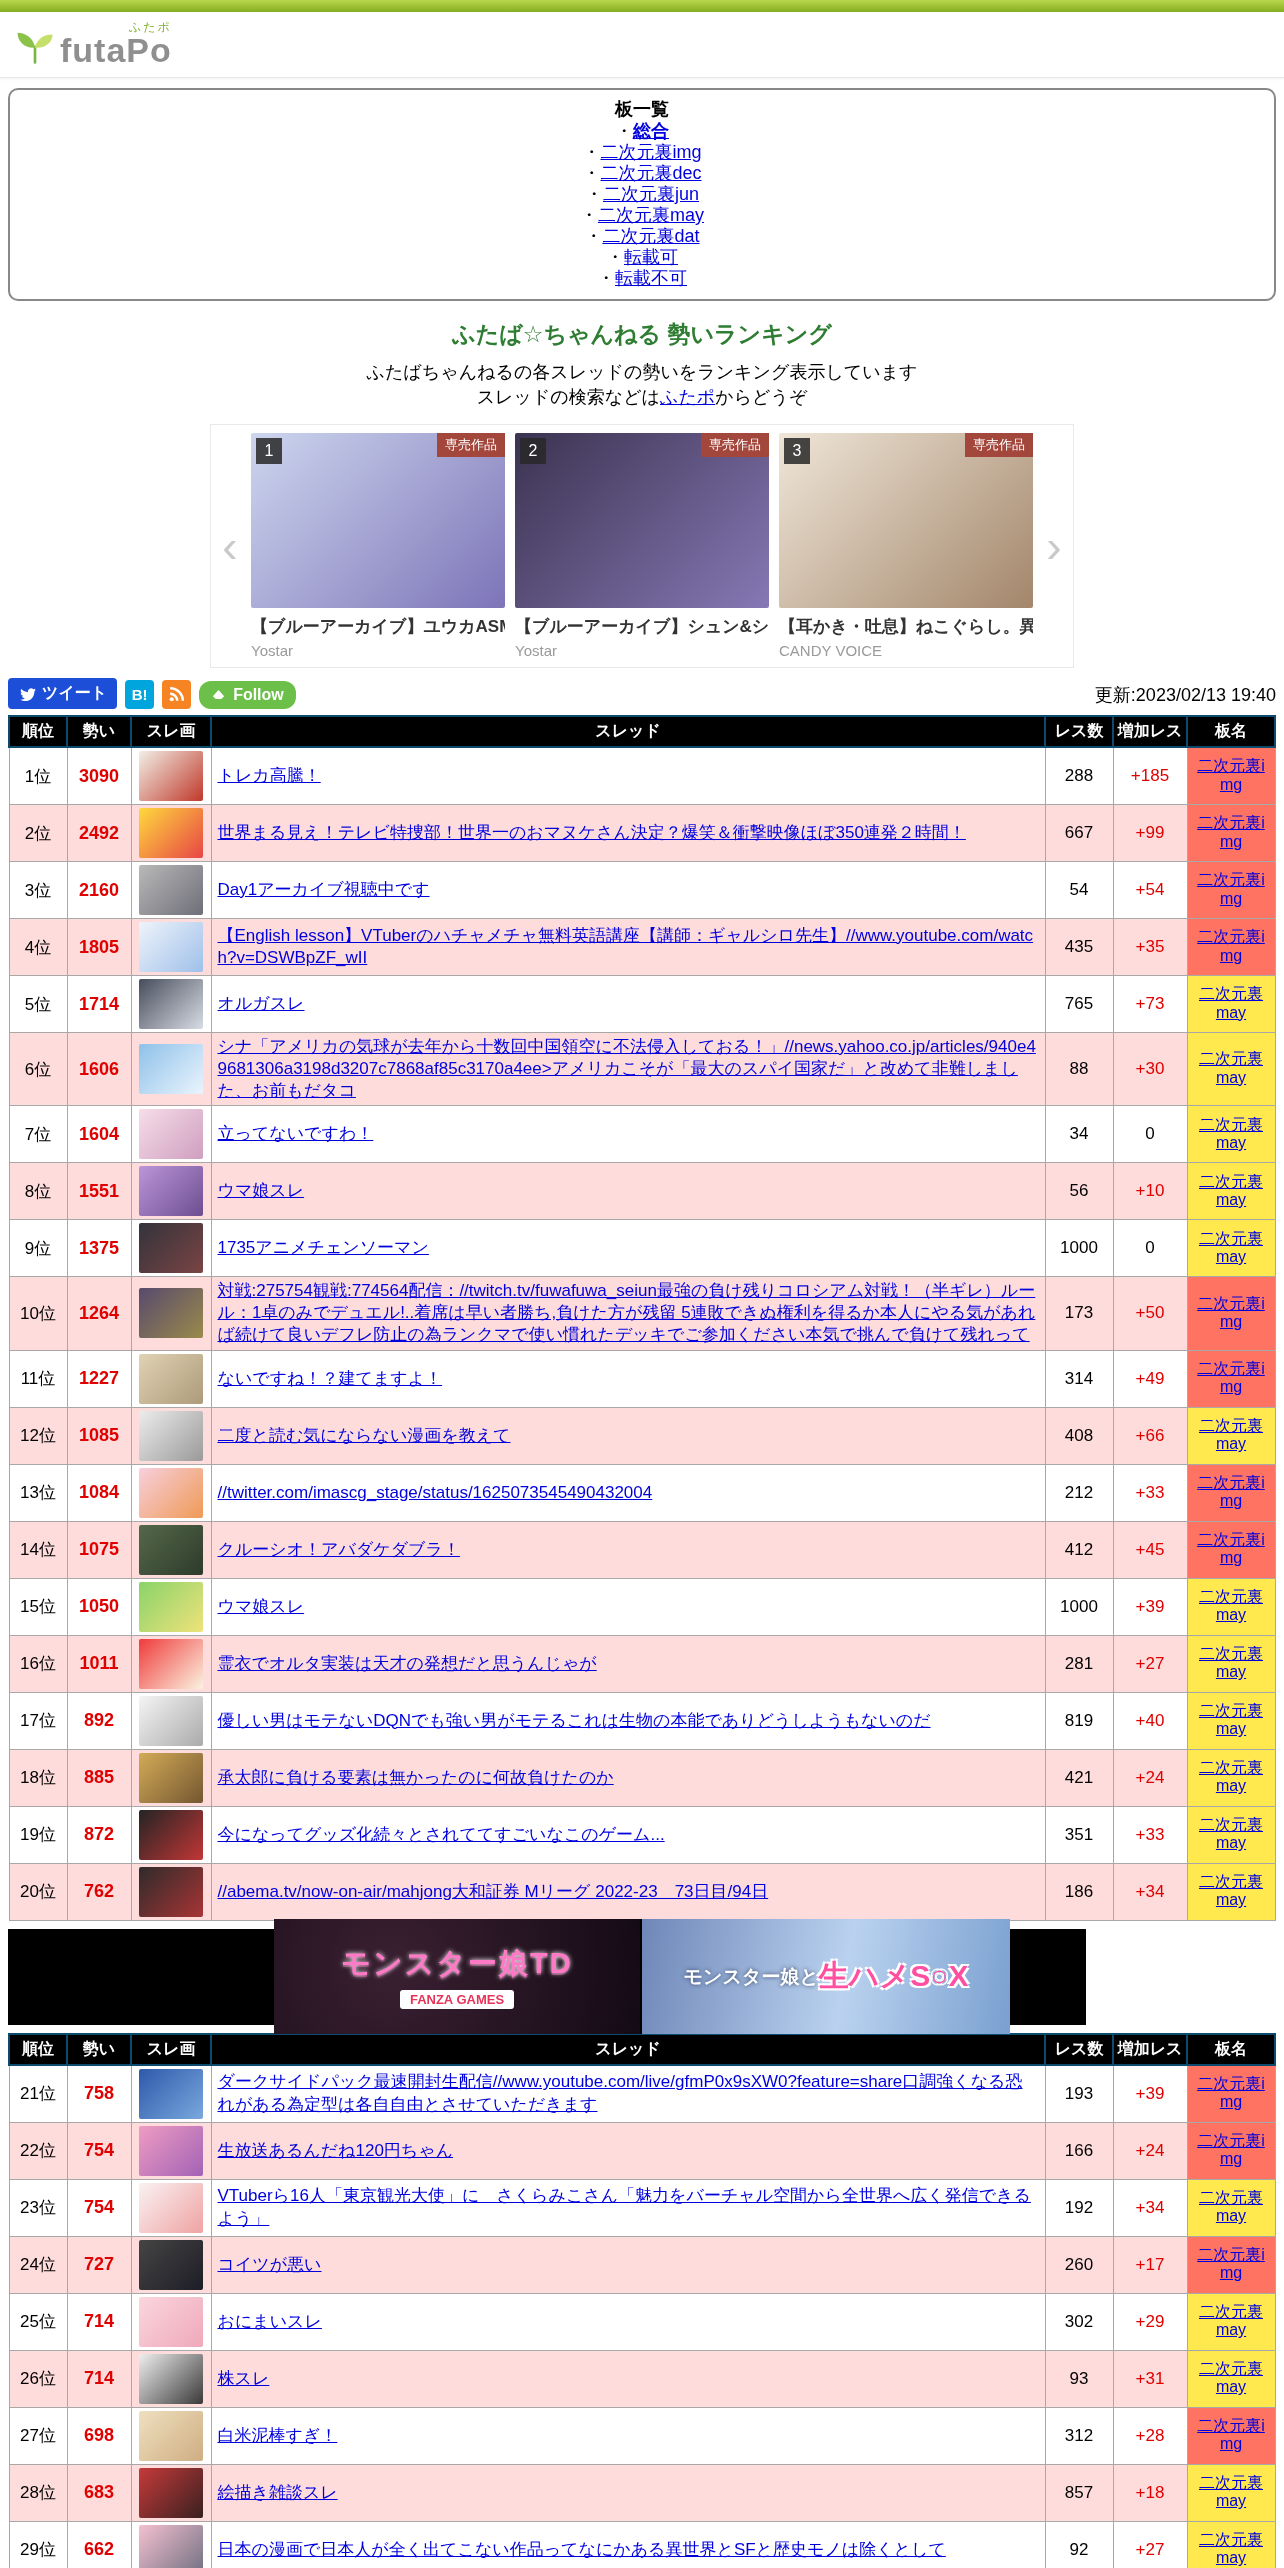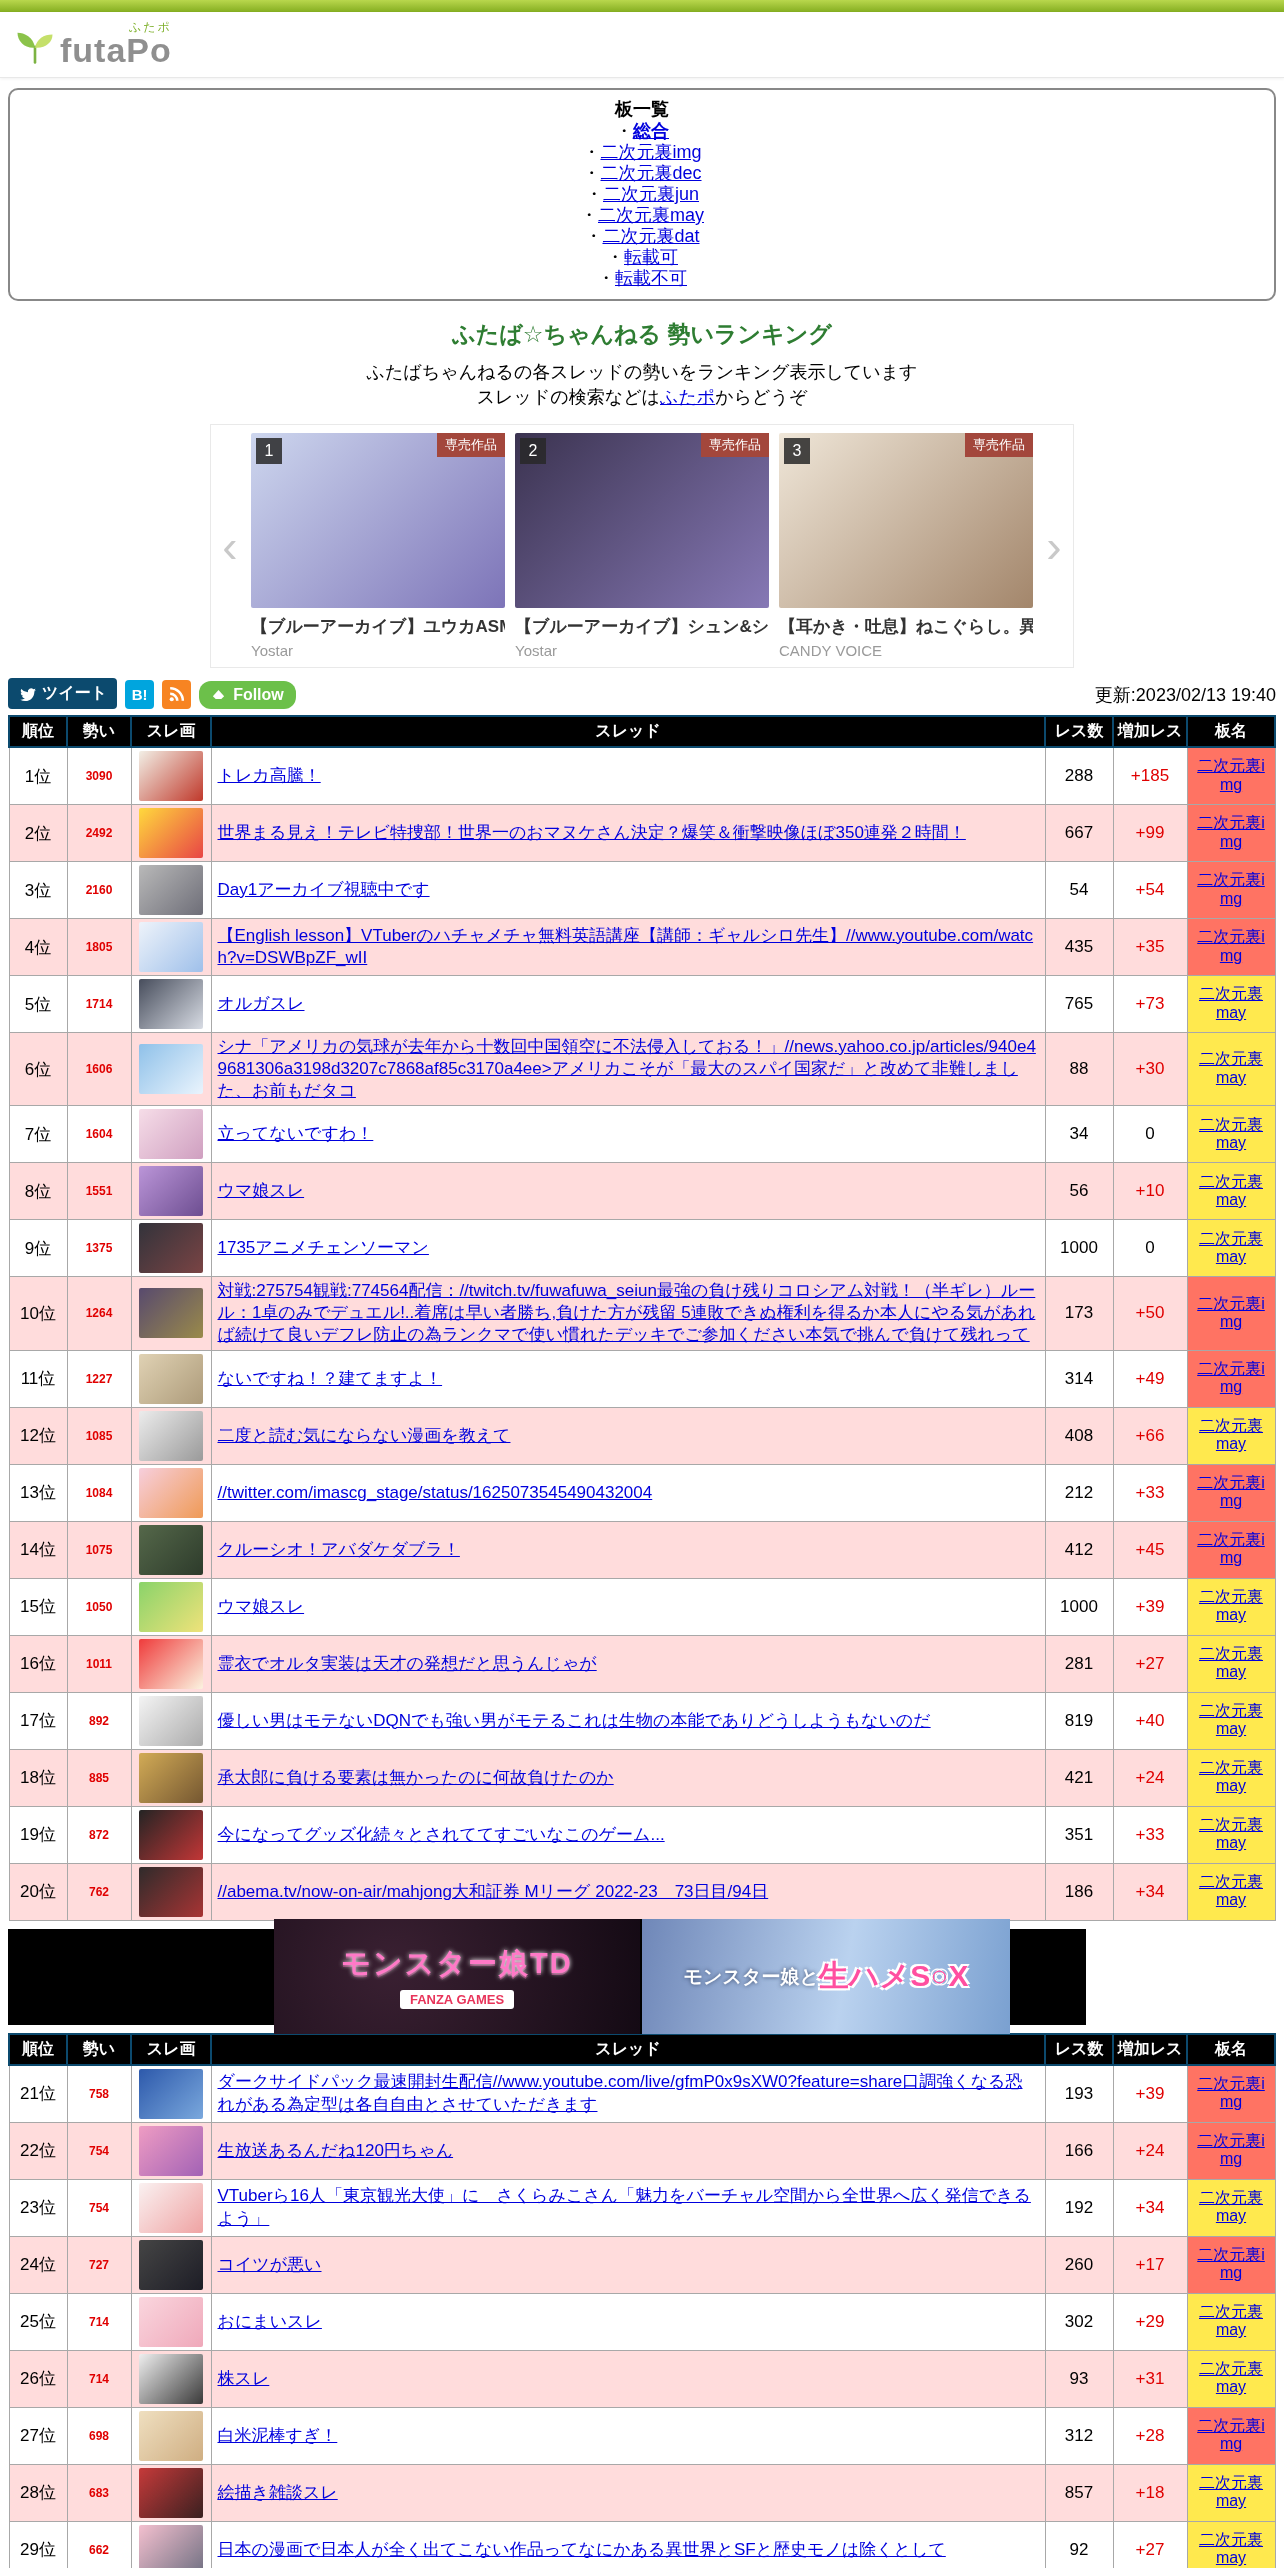--- a/index.html
+++ b/index.html
@@ -43,40 +43,40 @@
                 background: rgba(40,40,40,.85); color: #fff; font-size: 16px;
                 display: flex; align-items: center; justify-content: center; }
   .sale-badge { position: absolute; top: 0; right: 0; background: #a3473c; color: #fff;
                 font-size: 13px; padding: 3px 8px; }
   .car-title { margin-top: 8px; font-size: 17px; font-weight: bold; color: #333;
                line-height: 1.25; height: 22px; overflow: hidden; white-space: nowrap; }
   .car-brand { font-size: 15px; color: #9a9a9a; margin-top: 4px; }
 
   
   .social-row { display: flex; align-items: flex-end; gap: 8px; margin: 10px 8px 6px; position: relative; }
-  .tweet-btn { display: inline-flex; align-items: center; gap: 6px; background: #0c4a6e; color: #fff;
+  .tweet-btn { display: inline-flex; align-items: center; gap: 6px; background: #1d4ed8; color: #fff;
                font-size: 16px; font-weight: bold; padding: 5px 10px; border-radius: 4px; text-decoration: none; }
   .hatena-btn { width: 29px; height: 29px; background: #00a5de; color: #fff; font-weight: bold;
                 font-size: 15px; display: flex; align-items: center; justify-content: center;
                 border-radius: 4px; text-decoration: none; }
   .rss-btn { width: 29px; height: 29px; background: #f78422; border-radius: 4px;
              display: flex; align-items: center; justify-content: center; }
   .follow-btn { display: inline-flex; align-items: center; gap: 7px; background: #6cc04a; color: #fff;
                 font-size: 16px; font-weight: bold; padding: 5px 12px; border-radius: 12px; text-decoration: none; }
   .updated { position: absolute; right: 0; bottom: 2px; font-size: 18px; }
 
   
   .rank-table { width: 1268px; margin: 0 8px; border-collapse: collapse; table-layout: fixed; }
   .rank-table th { background: #000; color: #fff; font-size: 16px; font-weight: bold;
                    padding: 4px 2px; border: 2px solid #0c4a6e; }
   .rank-table td { border: 1px solid #a8a8a8; padding: 3px 6px; font-size: 17px; vertical-align: middle; }
   .rank-table tr.odd  { background: #ffffff; }
   .rank-table tr.even { background: #ffdcdc; }
   .rank-table td.c { text-align: center; }
-  .rank-table td.power { color: #e00000; font-weight: bold; text-align: center; font-size: 12px; }
+  .rank-table td.power { color: #e00000; font-weight: bold; text-align: center; font-size: 18px; }
   .thumb { width: 64px; height: 50px; margin: 0 auto; border-radius: 2px; }
   .rank-table td.title a { font-size: 17px; line-height: 1.3; word-break: break-all; }
   .rank-table td.inc.pos { color: #e00000; }
   .rank-table td.board { text-align: center; padding: 2px; }
   .rank-table td.board a { font-size: 16px; line-height: 1.15; display: inline-block;
                            width: 68px; word-break: break-all; }
   .rank-table td.board.img { background: #ff7363; }
   .rank-table td.board.may { background: #ffe94e; }
 
   

